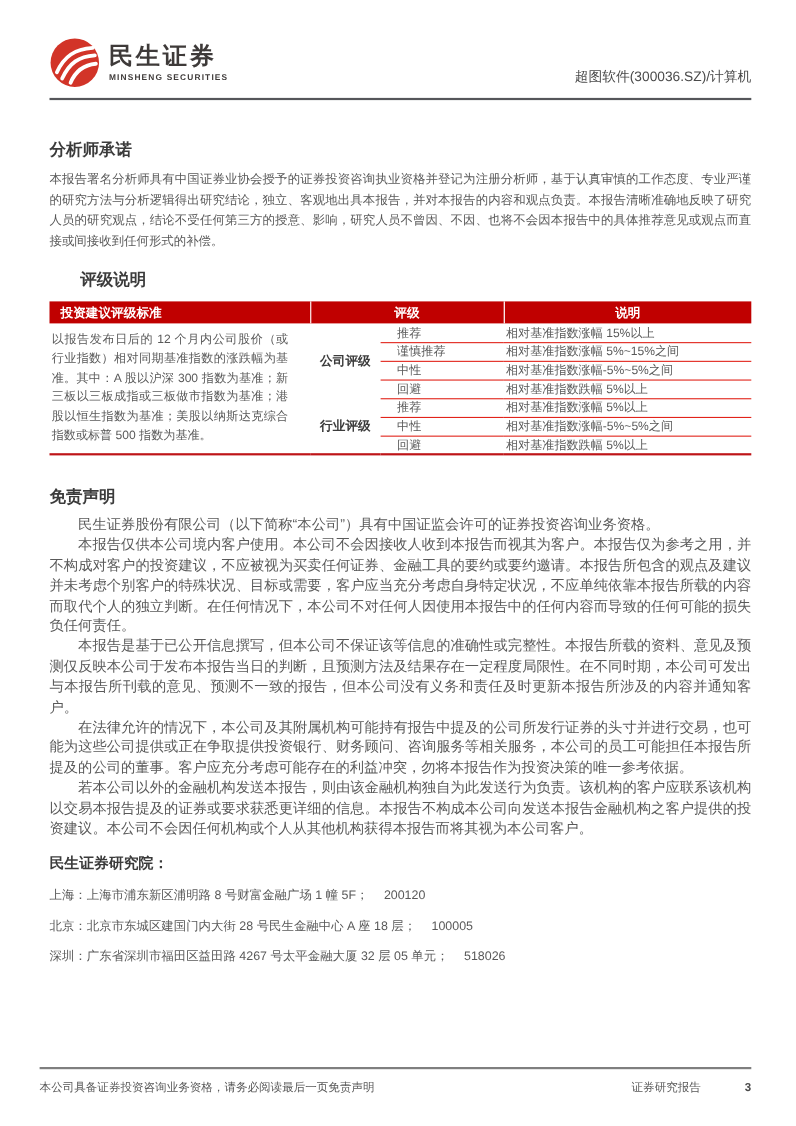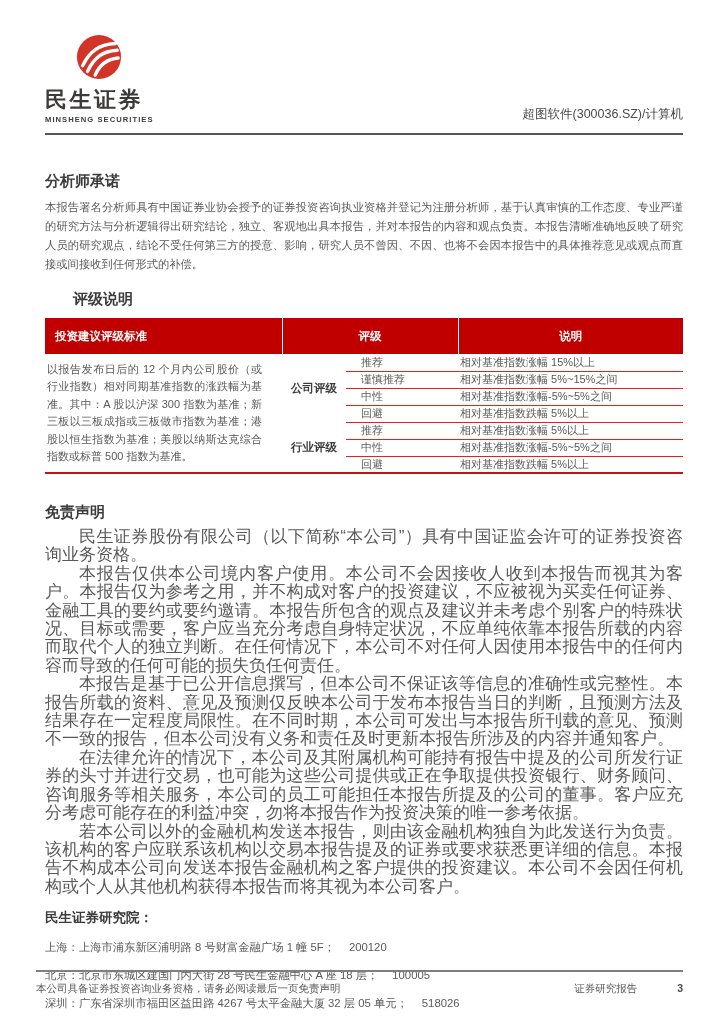--- a/index.html
+++ b/index.html
@@ -9,21 +9,21 @@
     background:#ffffff; overflow:hidden;
     font-family:"Liberation Sans","DejaVu Sans",sans-serif;
     color:#595959;
   }
   
   .header {
     margin:0 41px 0 45px; padding-top:34px; padding-bottom:9px;
     display:flex; justify-content:space-between; align-items:flex-end;
     border-bottom:2px solid #55565A;
   }
-  .brand { display:flex; align-items:center; gap:8px;flex-direction:column; }
+  .brand { display:flex; align-items:center; gap:8px; }
   .logo-circle { width:46px; height:46px; display:block; }
   .brand-text { display:flex; flex-direction:column; }
   .brand-cn { font-size:22px; font-weight:bold; color:#3E3A39; letter-spacing:2.5px; line-height:24px; }
   .brand-en { font-size:7.6px; font-weight:bold; color:#3E3A39; letter-spacing:1.05px; margin-top:3px; }
   .report-title { font-size:12.5px; color:#4A4A4A; padding-bottom:1px; }
 
   .content { padding:0 41px 0 45px; }
 
   
   .sec-title { font-size:15px; font-weight:bold; color:#3B3B3B; line-height:20px; }
@@ -32,37 +32,37 @@
   .t-disclaimer { margin-top:28px; }
 
   .body-p { font-size:11.3px; line-height:19px; text-align:justify; color:#595959; }
   .analyst-p { margin-top:7px; }
 
   
   table.rating { width:100%; border-collapse:collapse; table-layout:fixed; margin-top:9px;
                  border-bottom:2.5px solid #BE1418; }
   .rating th {
     background:#C00000; color:#ffffff; font-size:11.5px; font-weight:bold;
-    height:36px; padding:0; vertical-align:middle;
+    height:20px; padding:0; vertical-align:middle;
   }
   .rating th.h-criteria { text-align:left; padding-left:10px; }
   .rating th.h-rating, .rating th.h-desc { border-left:1.5px solid #ffffff; text-align:center; }
   .rating td { font-size:11px; color:#595959; height:17px; padding:0; vertical-align:middle; }
   td.criteria {
     text-align:justify; line-height:17.5px; padding-right:20px; padding-left:2px;
     vertical-align:middle; font-size:11px;
   }
   td.cat { text-align:center; font-weight:bold; color:#3B3B3B; font-size:11.5px; }
   td.rcell { padding-left:15px; }
   td.dcell { padding-left:2px; }
   tr.rline td.rcell, tr.rline td.dcell { border-bottom:1.5px solid #E2231A; }
 
   
   .disc-block { margin-top:6px; }
-  .disc-block p { font-size:17px; line-height:18.4px; text-align:justify; text-indent:2em; color:#595959; }
+  .disc-block p { font-size:13px; line-height:18.4px; text-align:justify; text-indent:2em; color:#595959; }
 
   
   .institute-title { margin-top:13px; font-size:13.5px; font-weight:bold; color:#3B3B3B; line-height:18px; }
   .office-line { margin-top:13px; font-size:11.3px; color:#595959; line-height:15px; }
   .office-line .zip { margin-left:14px; }
 
   
   .footer {
     position:absolute; left:36px; right:41px; top:970px;
     border-top:2px solid #7F7F7F; padding-top:10px;

